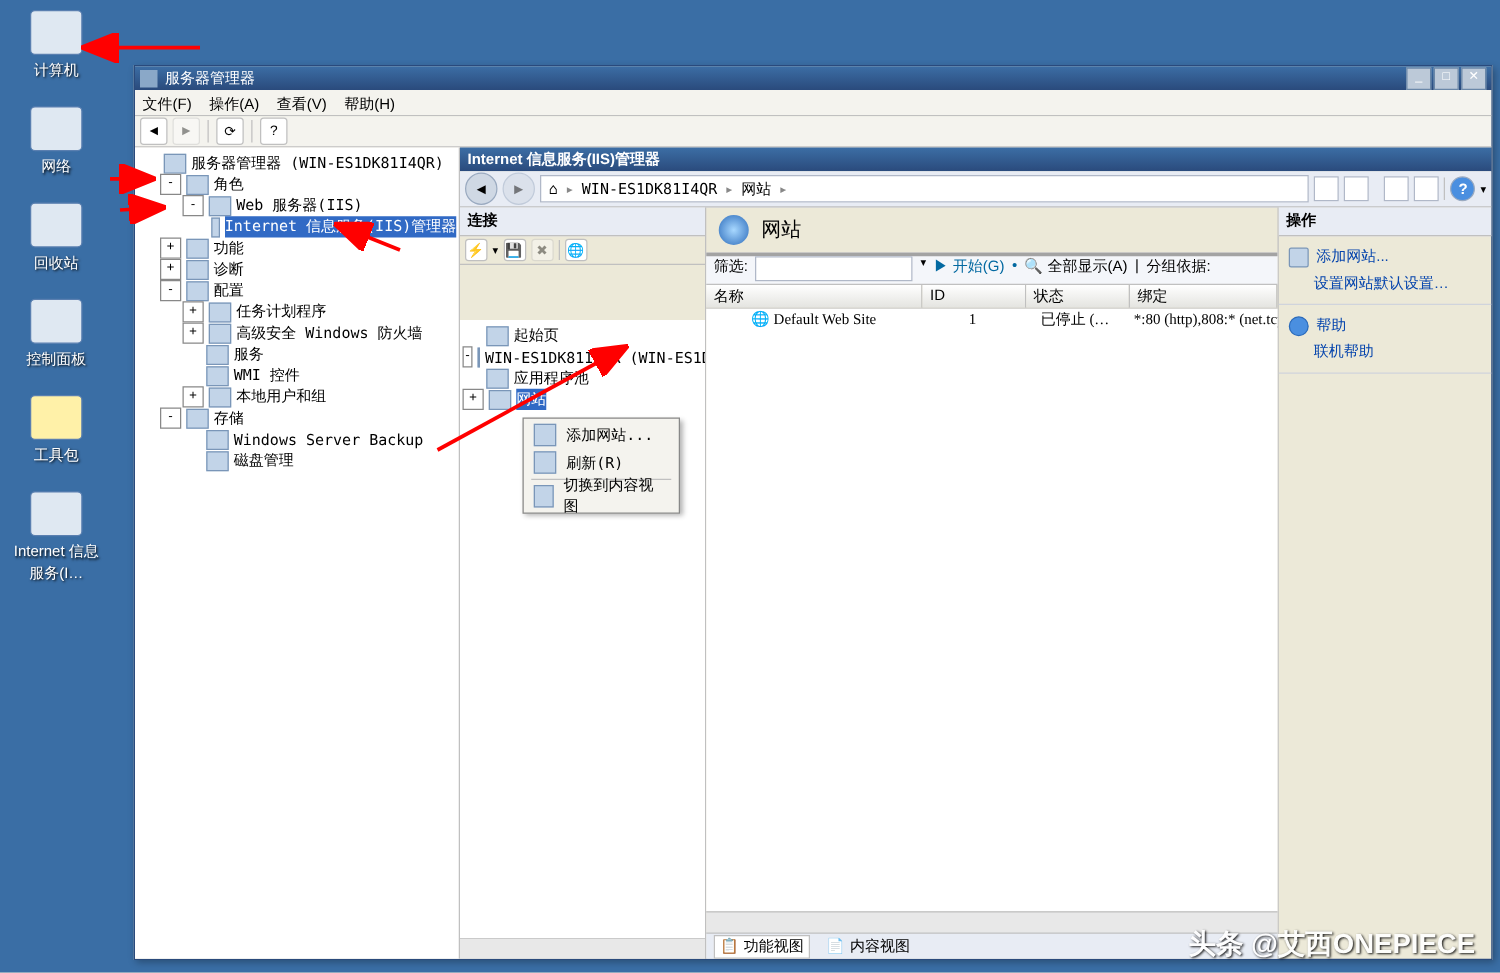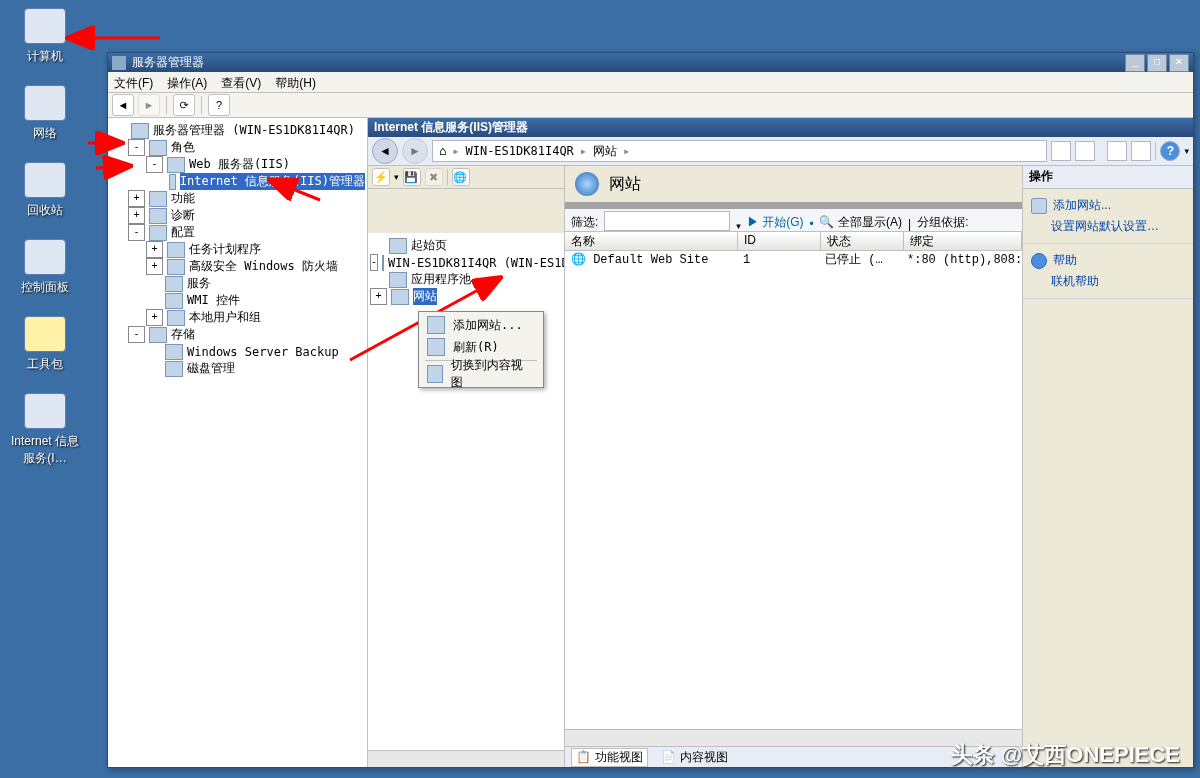--- a/index.html
+++ b/index.html
@@ -40,26 +40,26 @@
   .bsep{color:#888;}
   .nbtn{width:18px;height:18px;border:1px solid #b0b8c8;background:#fff;}
   .iisbody{flex:1;display:flex;min-height:0;}
   .conn{width:196px;border-right:1px solid #c0c0c0;display:flex;flex-direction:column;}
   .panehdr{height:18px;background:#e8ecf4;border-bottom:1px solid #c0c0c0;padding:2px 6px;font-weight:bold;}
   .conntool{height:22px;border-bottom:1px solid #c0c0c0;display:flex;align-items:center;padding:0 4px;gap:4px;}
   .connlist{flex:1;background:#fff;padding:4px 2px;overflow:auto;font-family:"SimSun",monospace;position:relative;margin-top:44px;}
   .mid{flex:1;display:flex;flex-direction:column;min-width:0;border-right:1px solid #c0c0c0;}
   .midhdr{display:flex;align-items:center;gap:10px;padding:6px 10px;font-size:16px;}
   .gball{width:24px;height:24px;border-radius:50%;background:radial-gradient(#a8d8ff,#2a6aba);}
-  .filterrow{height:22px;display:flex;align-items:flex-end;padding:0 6px;gap:6px;border-top:7px solid #a3a3a3;border-bottom:1px solid #c0c0c0;background:#f4f6fa;}
+  .filterrow{height:22px;display:flex;align-items:flex-start;padding:0 6px;gap:6px;border-top:3px solid #a3a3a3;border-bottom:1px solid #c0c0c0;background:#f4f6fa;}
   .filterrow input{width:120px;height:16px;border:1px solid #b0b8c8;}
   .lbldis{color:#0369a1;}
   .listhdr{height:18px;display:flex;background:#ece9d8;border-bottom:1px solid #c0c0c0;}
   .listhdr>div{border-right:1px solid #c0c0c0;padding:1px 6px;background:linear-gradient(#fff,#e4e4e0);}
-  .listbody{flex:1;background:#fff;overflow:auto;font-family:Liberation Mono, monospace;}
+  .listbody{flex:1;background:#fff;overflow:auto;font-family:Liberation Serif, serif;text-align:center;}
   .lrow{display:flex;height:17px;align-items:center;}
   .lrow>div{padding:0 6px;white-space:nowrap;overflow:hidden;}
   .footer{height:20px;border-top:1px solid #c0c0c0;background:#e8ecf4;display:flex;align-items:center;padding:0 6px;gap:8px;}
   .fbtn{display:flex;align-items:center;gap:4px;padding:0 4px;border:1px solid transparent;}
   .acts{width:170px;display:flex;flex-direction:column;}
   .acts .sec{padding:6px 8px;border-bottom:1px solid #d0d4dc;}
   .acts .lnk{color:#0645ad;cursor:pointer;padding:2px 0;display:flex;align-items:center;gap:6px;}
   .acts .lnk .i{width:14px;height:14px;background:#c2d4e8;border:1px solid #7a96b8;border-radius:2px;}
   
   .ctx{position:absolute;background:#f4f3ee;border:1px solid #888;box-shadow:2px 2px 4px rgba(0,0,0,.3);padding:2px;z-index:50;}
@@ -202,20 +202,21 @@
         <div style="width:4px;"></div>
         <div class="nbtn"></div>
         <div class="nbtn"></div>
         <div style="width:1px;height:18px;background:#c0c0c0;"></div>
         <div class="circ" style="width:18px;height:18px;background:#4a8fe0;color:#fff;font-weight:bold;">?</div>
         <span style="font-size:9px;">▾</span>
       </div>
       <div class="iisbody">
 
         <div class="conn">
+          <div class="panehdr">连接</div>
           <div class="conntool">
             <div class="tbtn" style="width:16px;height:16px;">⚡</div>
             <span style="font-size:9px;">▾</span>
             <div class="tbtn" style="width:16px;height:16px;">💾</div>
             <div class="tbtn" style="width:16px;height:16px;opacity:.4">✖</div>
             <div style="width:1px;height:16px;background:#c0c0c0;"></div>
             <div class="tbtn" style="width:16px;height:16px;">🌐</div>
           </div>
           <div class="connlist" id="conntree">
 

